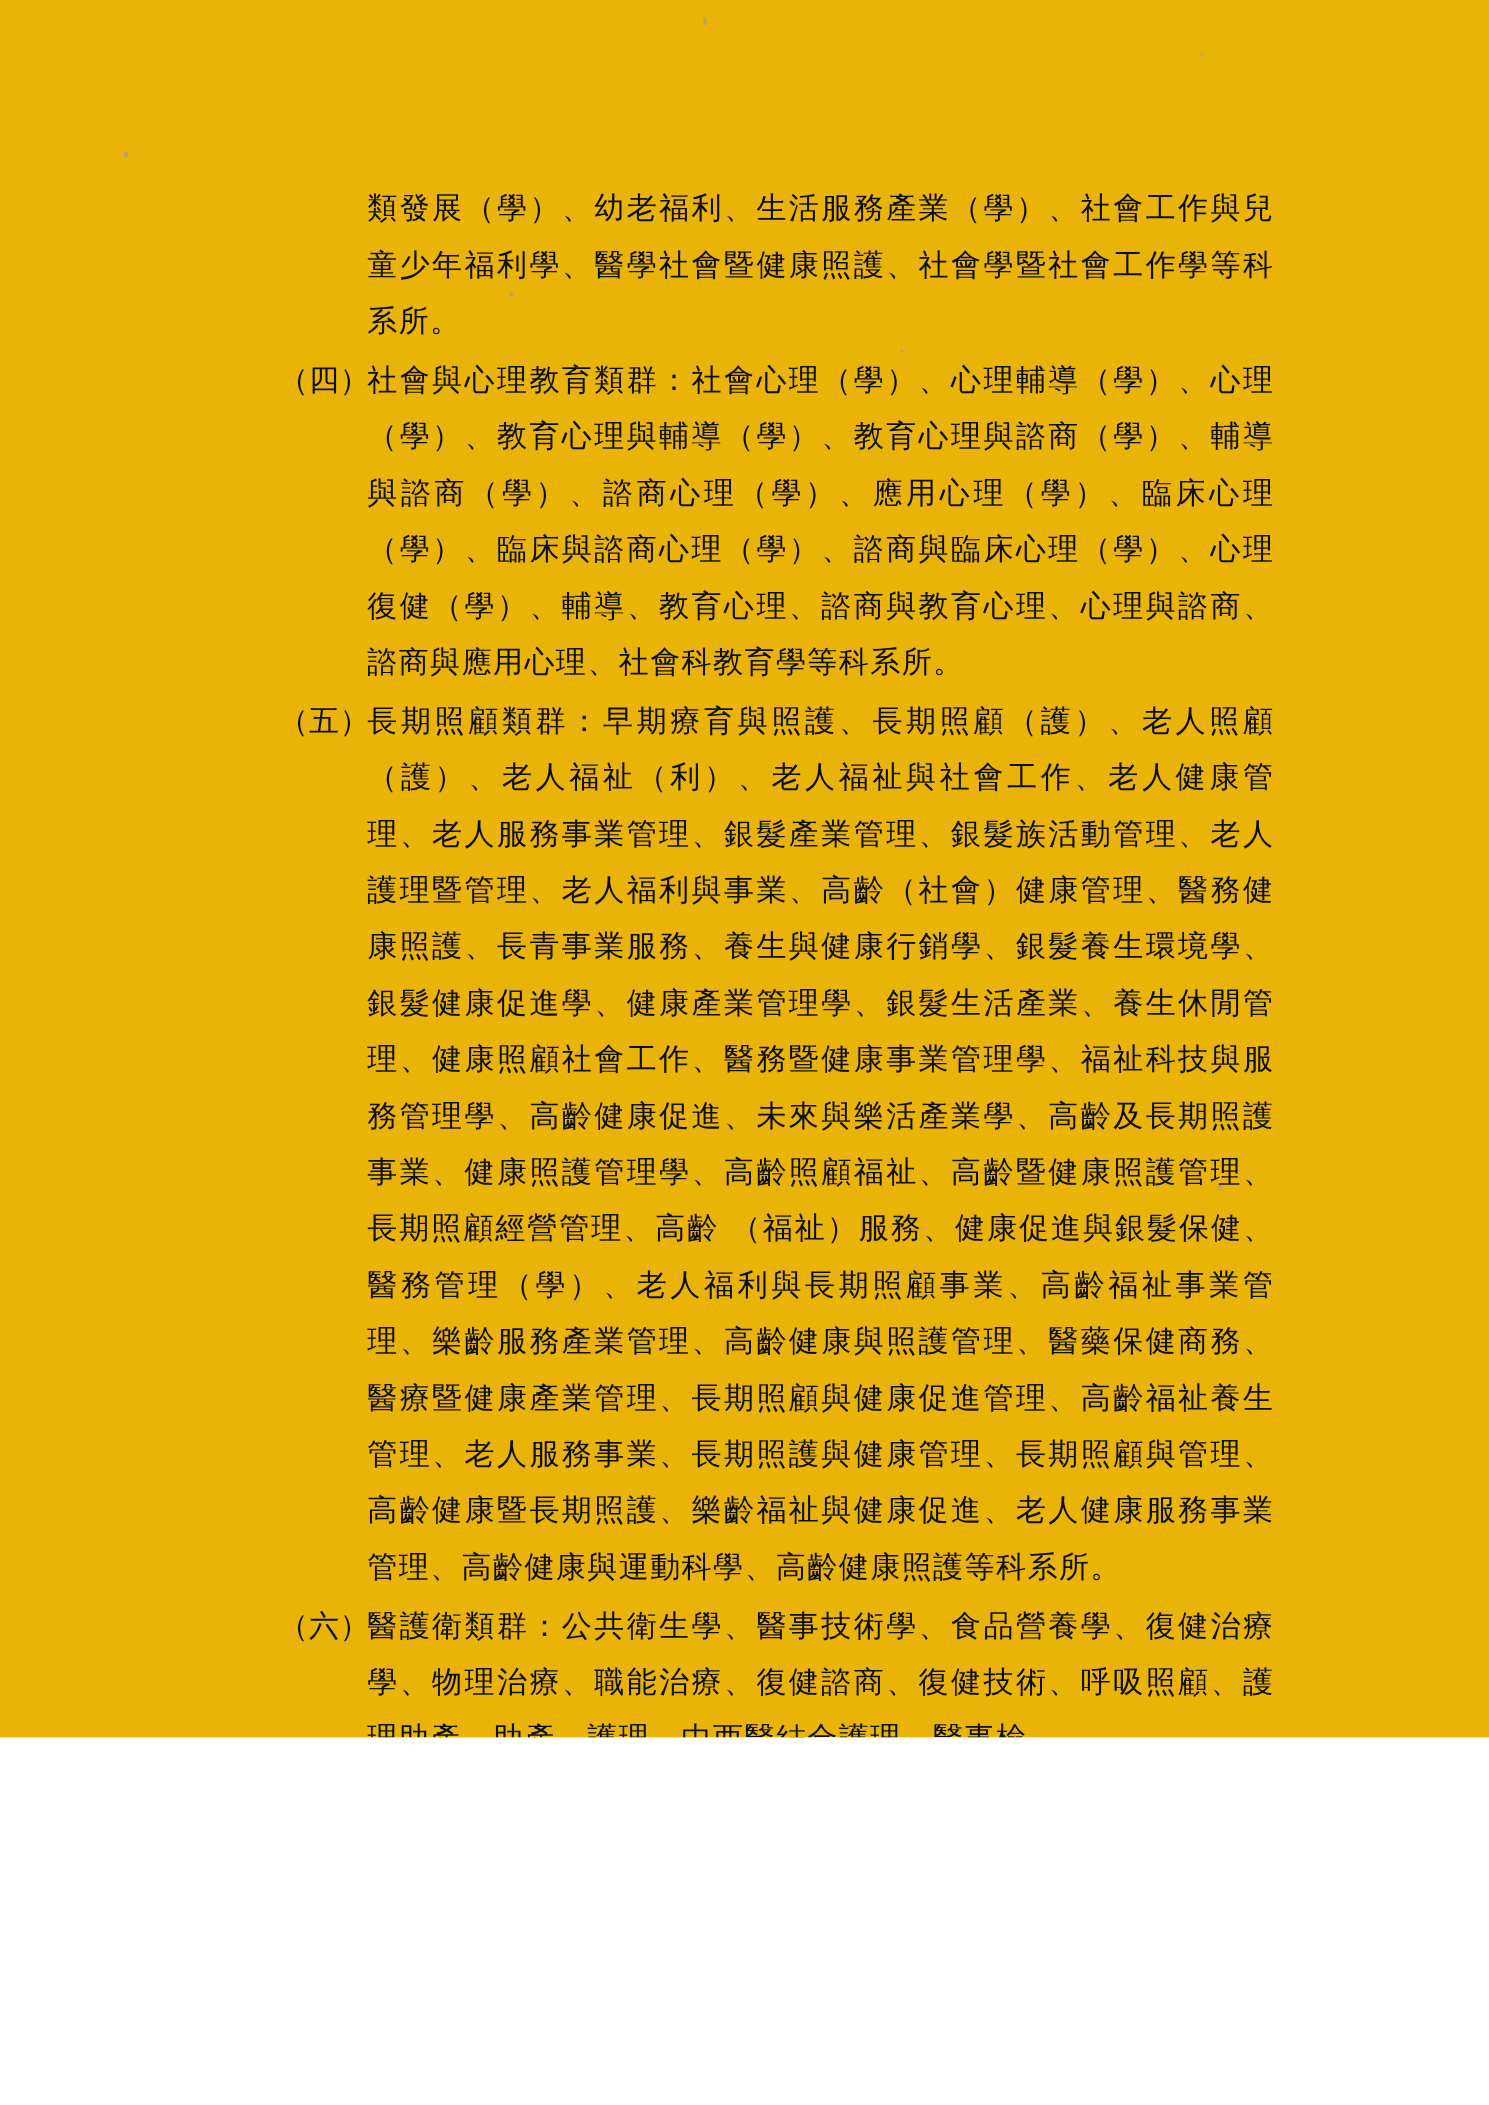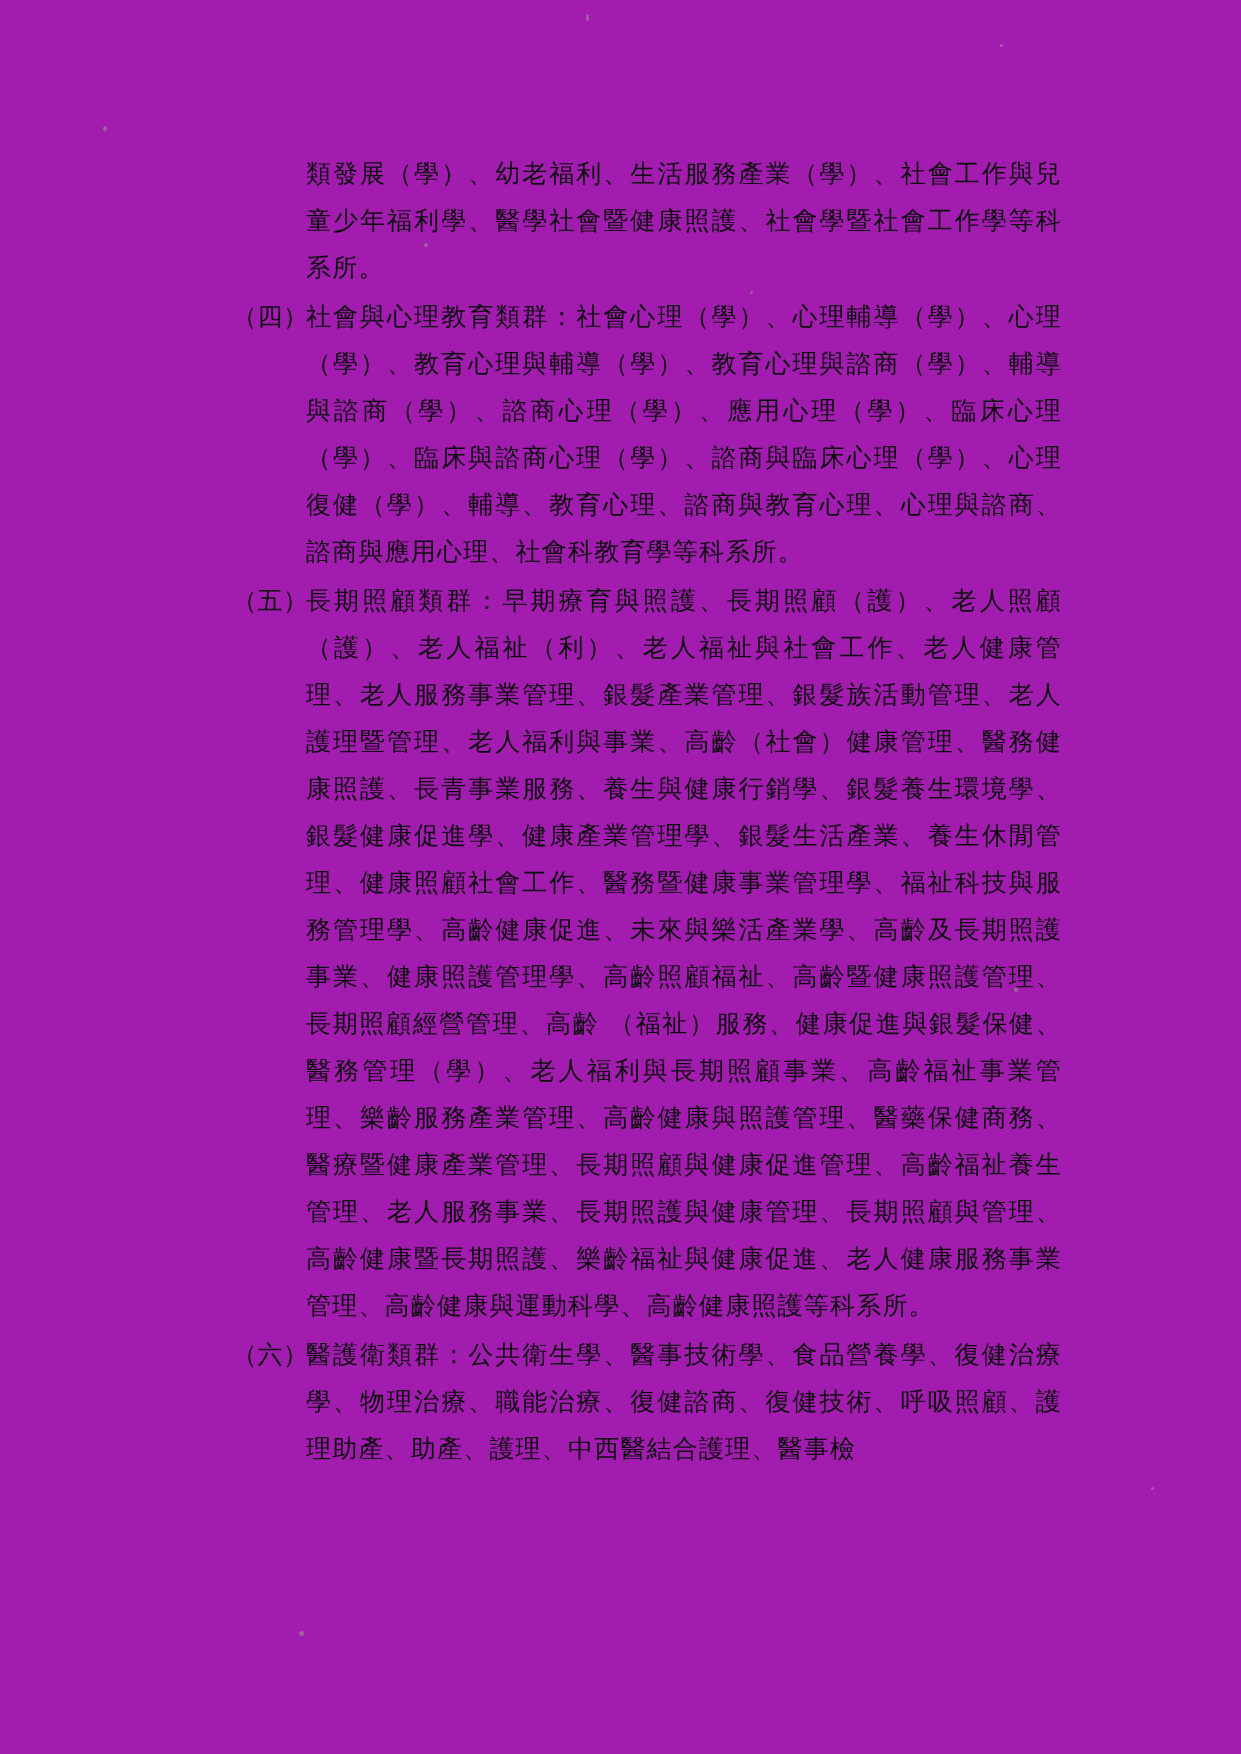--- a/index.html
+++ b/index.html
@@ -3,22 +3,22 @@
 <meta charset="utf-8">
 <style>
   html, body {
     margin: 0;
     padding: 0;
     background: #ffffff;
   }
   .page {
     position: relative;
     width: 1241px;
-    height: 1754px;
-    background: #a21caf;
+    height: 1448px;
+    background: #eab308;
     overflow: hidden;
     font-family: "DejaVu Serif", "Liberation Serif", serif;
     color: #0d0d0d;
   }
   
   .speck {
     position: absolute;
     background: #9a9a96;
     border-radius: 50%;
     opacity: .55;

